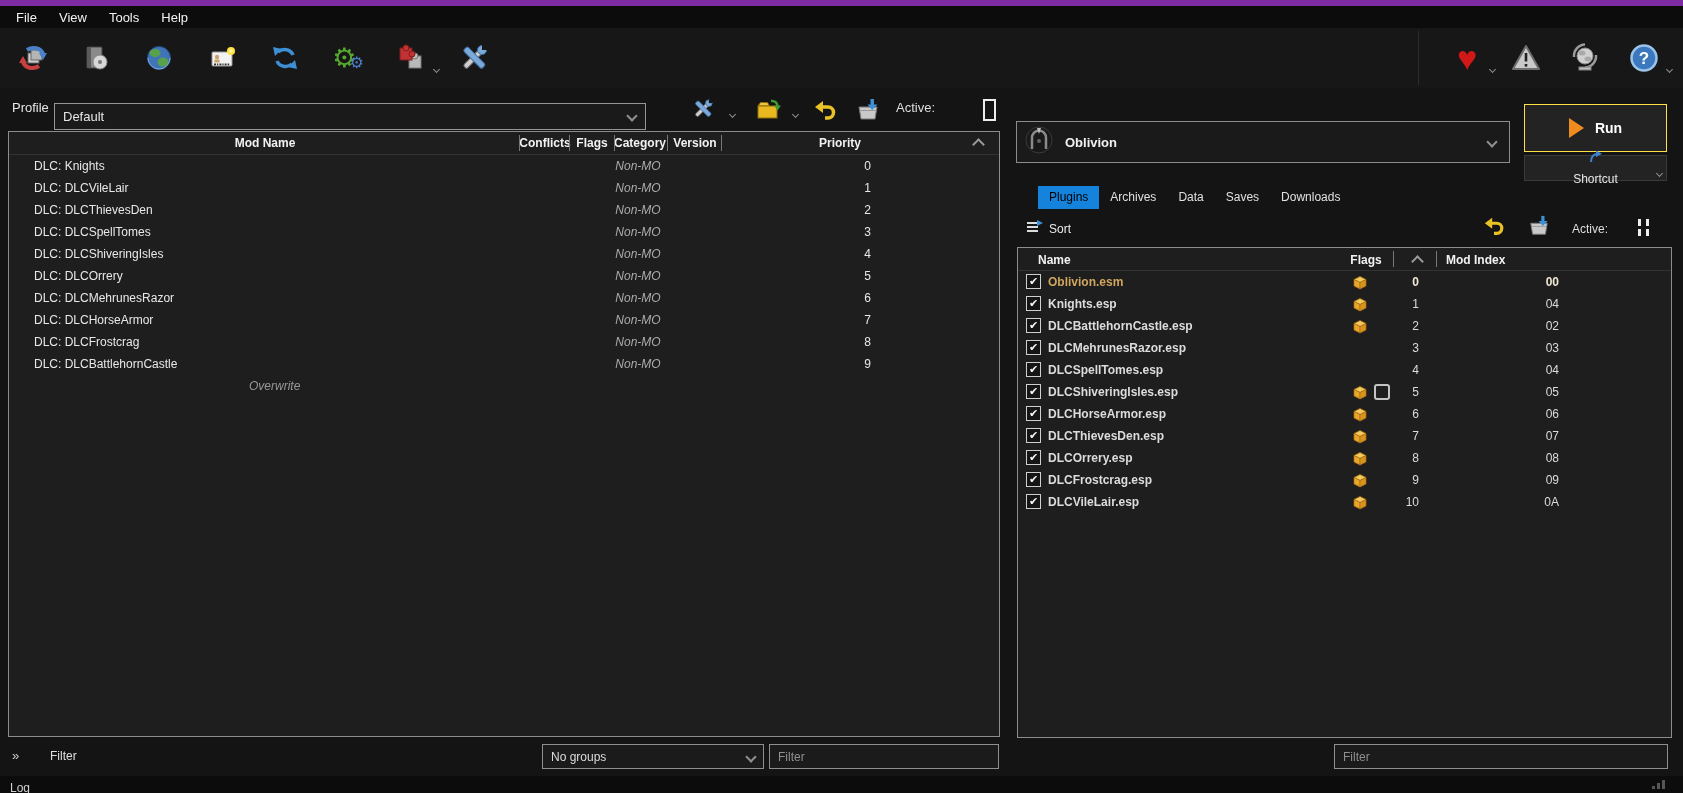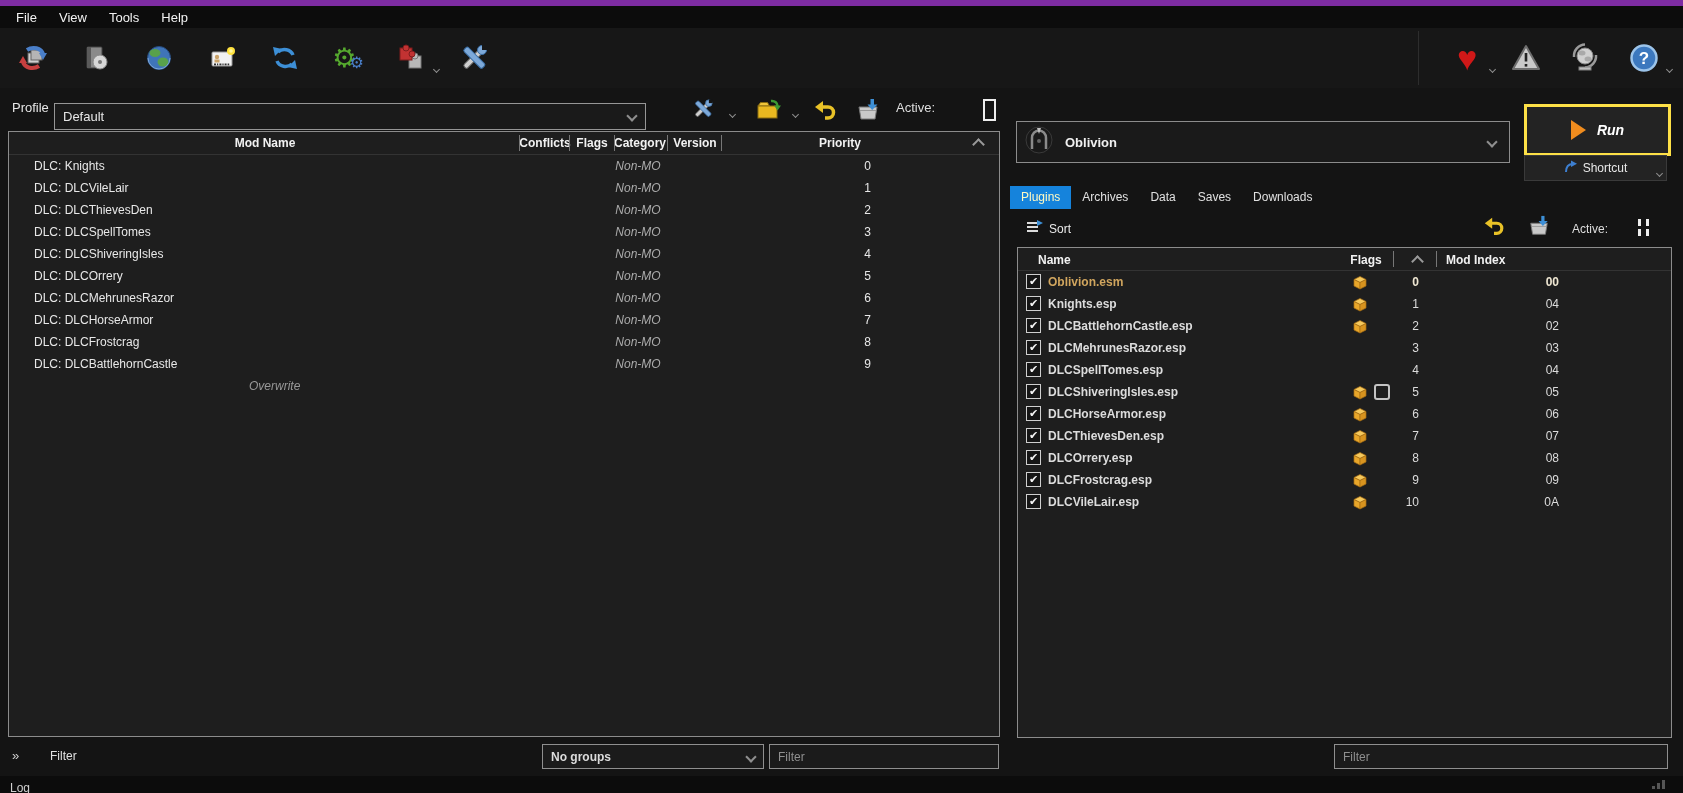--- a/index.html
+++ b/index.html
@@ -42,46 +42,46 @@
   .mlrow{position:relative;height:22px;font-size:12px;color:#e8e8e8;}
   .mlname{position:absolute;left:25px;top:4px;}
   .mlcat{position:absolute;left:579px;width:100px;top:4px;text-align:center;font-style:italic;color:#ababab;}
   .mlprio{position:absolute;right:128px;top:4px;}
   .overwrite{position:relative;height:22px;}
   .overwrite span{position:absolute;left:240px;top:4px;font-style:italic;color:#989898;font-size:12px;}
   
   #expand-btn{left:12px;top:748px;font-size:13px;color:#d0d0d0;}
   #filter-toggle-label{left:50px;top:749px;font-size:12px;color:#e0e0e0;}
   .boxctl{border:1px solid #8f8f8f;background:#1b1b1b;display:flex;align-items:center;font-size:12px;}
-  #groups-combo{left:542px;top:744px;width:220px;height:23px;font-weight:bold;}
+  #groups-combo{left:542px;top:744px;width:220px;height:23px;}
   #groups-combo .val{padding-left:8px;color:#dcdcdc;}
   #groups-combo .chev-down{position:absolute;right:8px;top:8px;}
   #modlist-filter{left:769px;top:744px;width:228px;height:23px;}
   #plugins-filter{left:1334px;top:744px;width:332px;height:23px;}
   .filter-input{background:transparent;border:0;outline:none;color:#cfcfcf;font-size:12px;padding-left:8px;
     width:100%;font-family:"Liberation Sans",sans-serif;}
   .filter-input::placeholder{color:#8f8f8f;opacity:1;}
   
   #game-combo{left:1016px;top:121px;width:492px;height:40px;border:1px solid #8c8c8c;background:#1a1a1a;
     display:flex;align-items:center;}
   #game-combo .gicon{margin-left:8px;}
   #game-combo .val{margin-left:12px;font-size:13px;font-weight:bold;color:#f0f0f0;}
   #game-combo .chev-down{position:absolute;right:13px;top:16px;}
-  #run-button{left:1524px;top:104px;width:141px;height:46px;background:#232323;border:3px solid #fde047;
-    display:flex;align-items:center;justify-content:center;gap:11px;font-style:italic;}
+  #run-button{left:1524px;top:104px;width:141px;height:46px;background:#232323;border:1px solid #fde047;
+    display:flex;align-items:center;justify-content:center;gap:11px;}
   .play-tri{width:0;height:0;border-left:15px solid #f08c1e;border-top:10px solid transparent;
     border-bottom:10px solid transparent;}
   #run-button .lbl{font-size:14px;font-weight:bold;color:#fff;}
   #shortcut-button{left:1524px;top:155px;width:141px;height:24px;background:#232323;border:1px solid #3a3a3a;
-    display:flex;align-items:center;justify-content:center;gap:6px;font-size:12px;color:#e8e8e8;}
+    display:flex;align-items:center;justify-content:center;gap:6px;font-size:12px;color:#e8e8e8;flex-direction:column;}
   #shortcut-button .chev-down{position:absolute;right:4px;bottom:4px;}
   
   #tabs{left:1010px;top:186px;height:23px;display:flex;font-size:12px;color:#e0e0e0;}
   .tab{padding:4px 11px;cursor:default;white-space:nowrap;}
-  .tab.selected{background:#1583dc;color:#fef9c3;}
+  .tab.selected{background:#1583dc;color:#000000;margin-left:28px;}
   
   #sort-button{left:1026px;top:219px;display:flex;align-items:center;gap:5px;font-size:12px;color:#eaeaea;}
   #active-label-right{left:1572px;top:222px;font-size:12px;color:#dedede;}
   
   #pluginlist{left:1017px;top:247px;width:653px;height:489px;border:1px solid #8c8c8c;background:#1e1e1e;}
   #pluginlist .hdr .hl{top:5px;}
   .plrow{position:relative;height:22px;font-size:12px;color:#dcdcdc;}
   .cb{position:absolute;left:8px;top:3px;width:13px;height:13px;border:1px solid #cfcfcf;background:#151515;
     display:flex;align-items:center;justify-content:center;}
   .cb .tick{color:#f5f5f5;font-size:11px;line-height:11px;}

